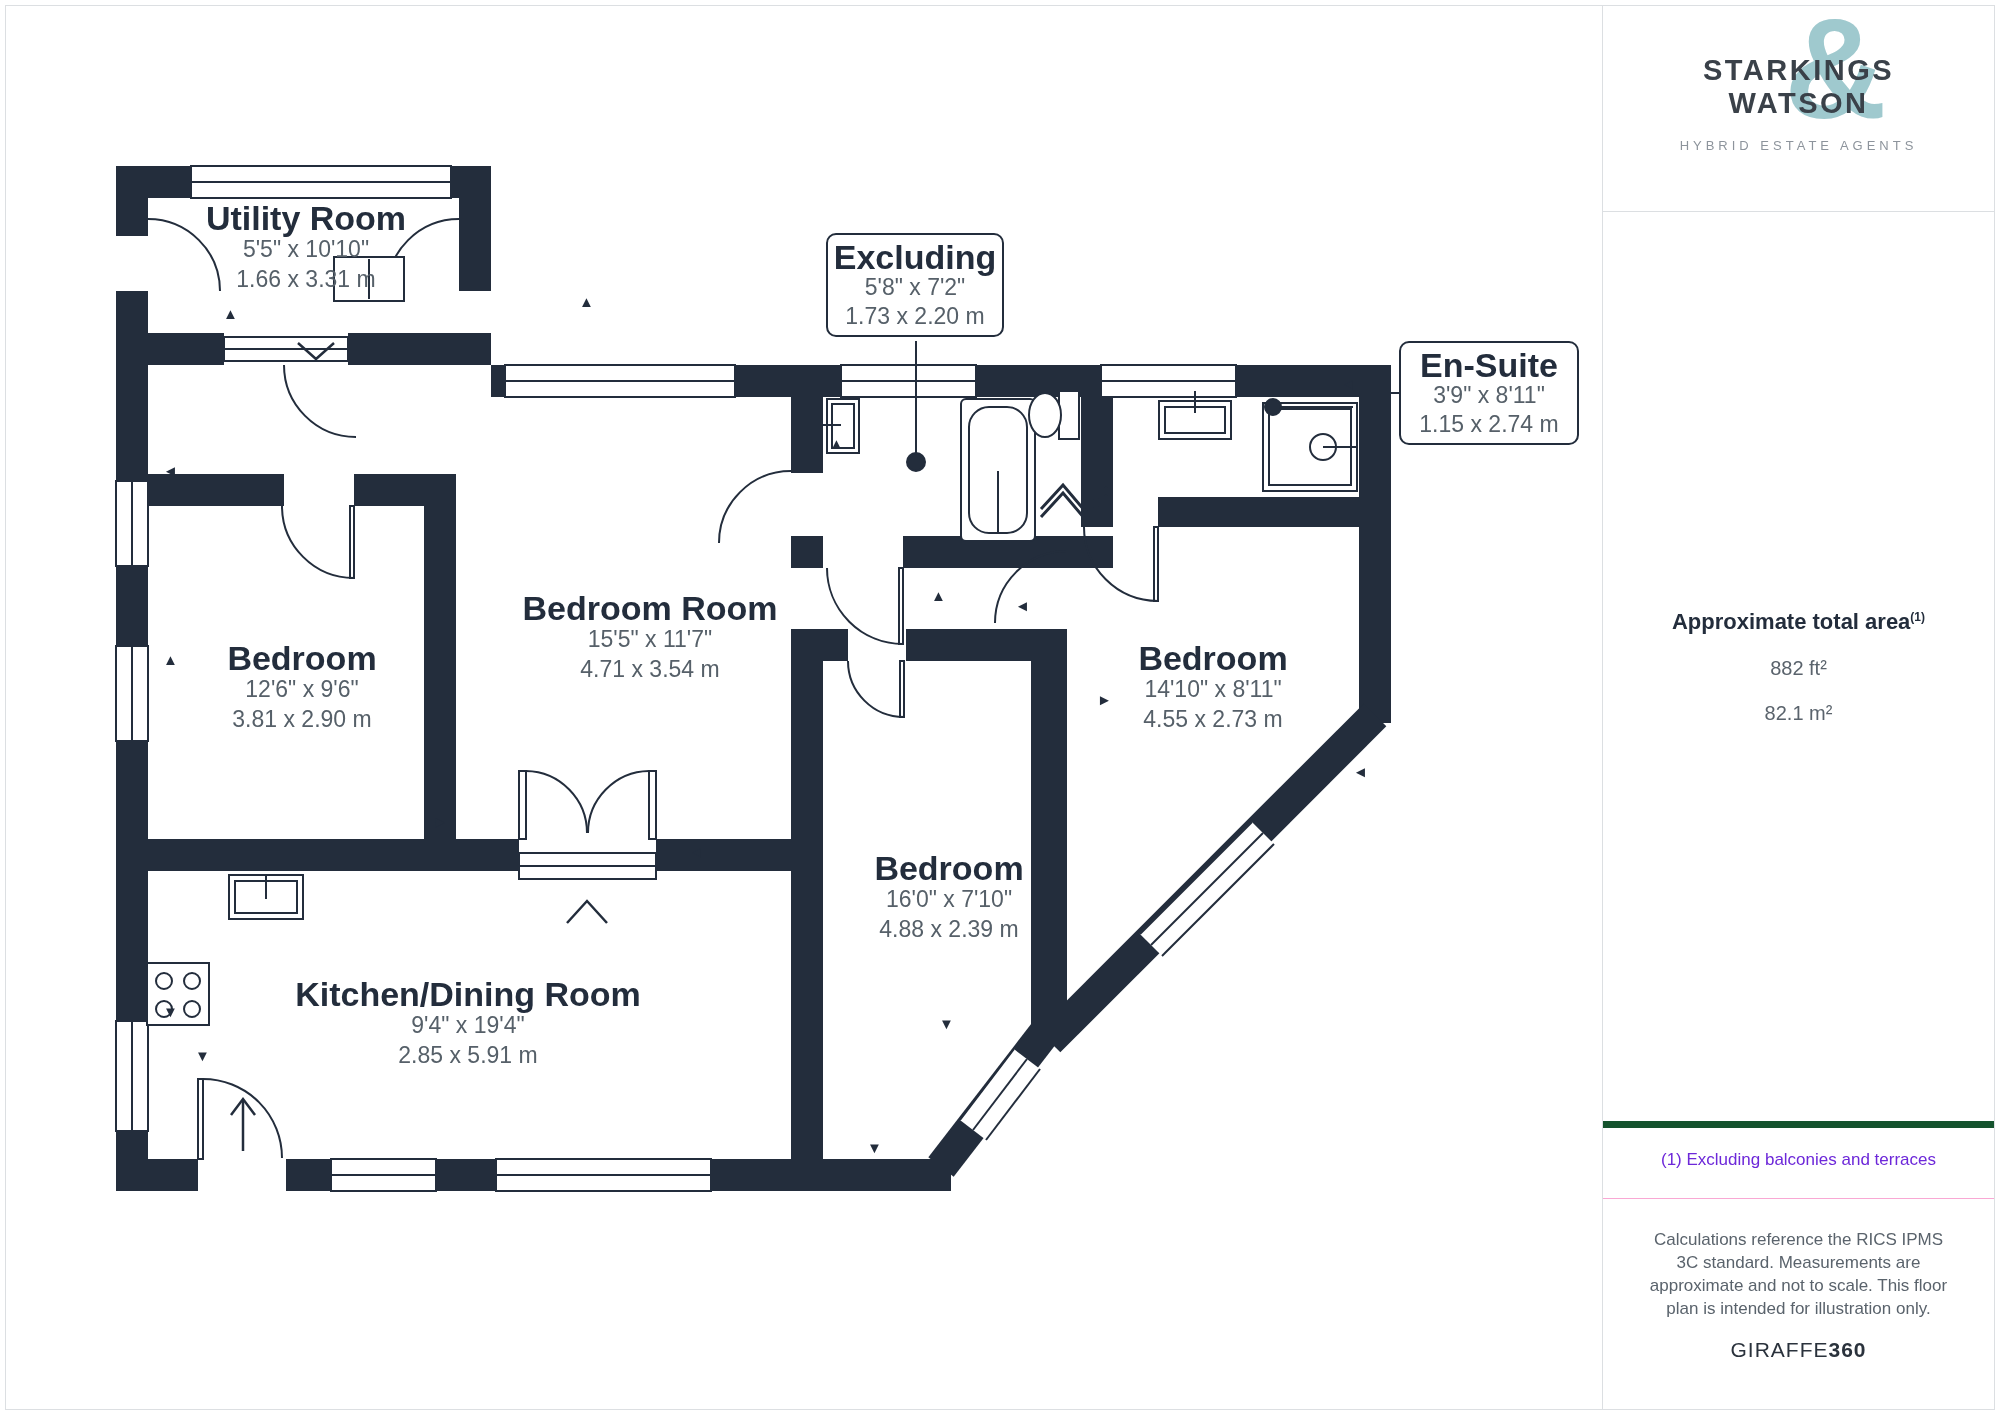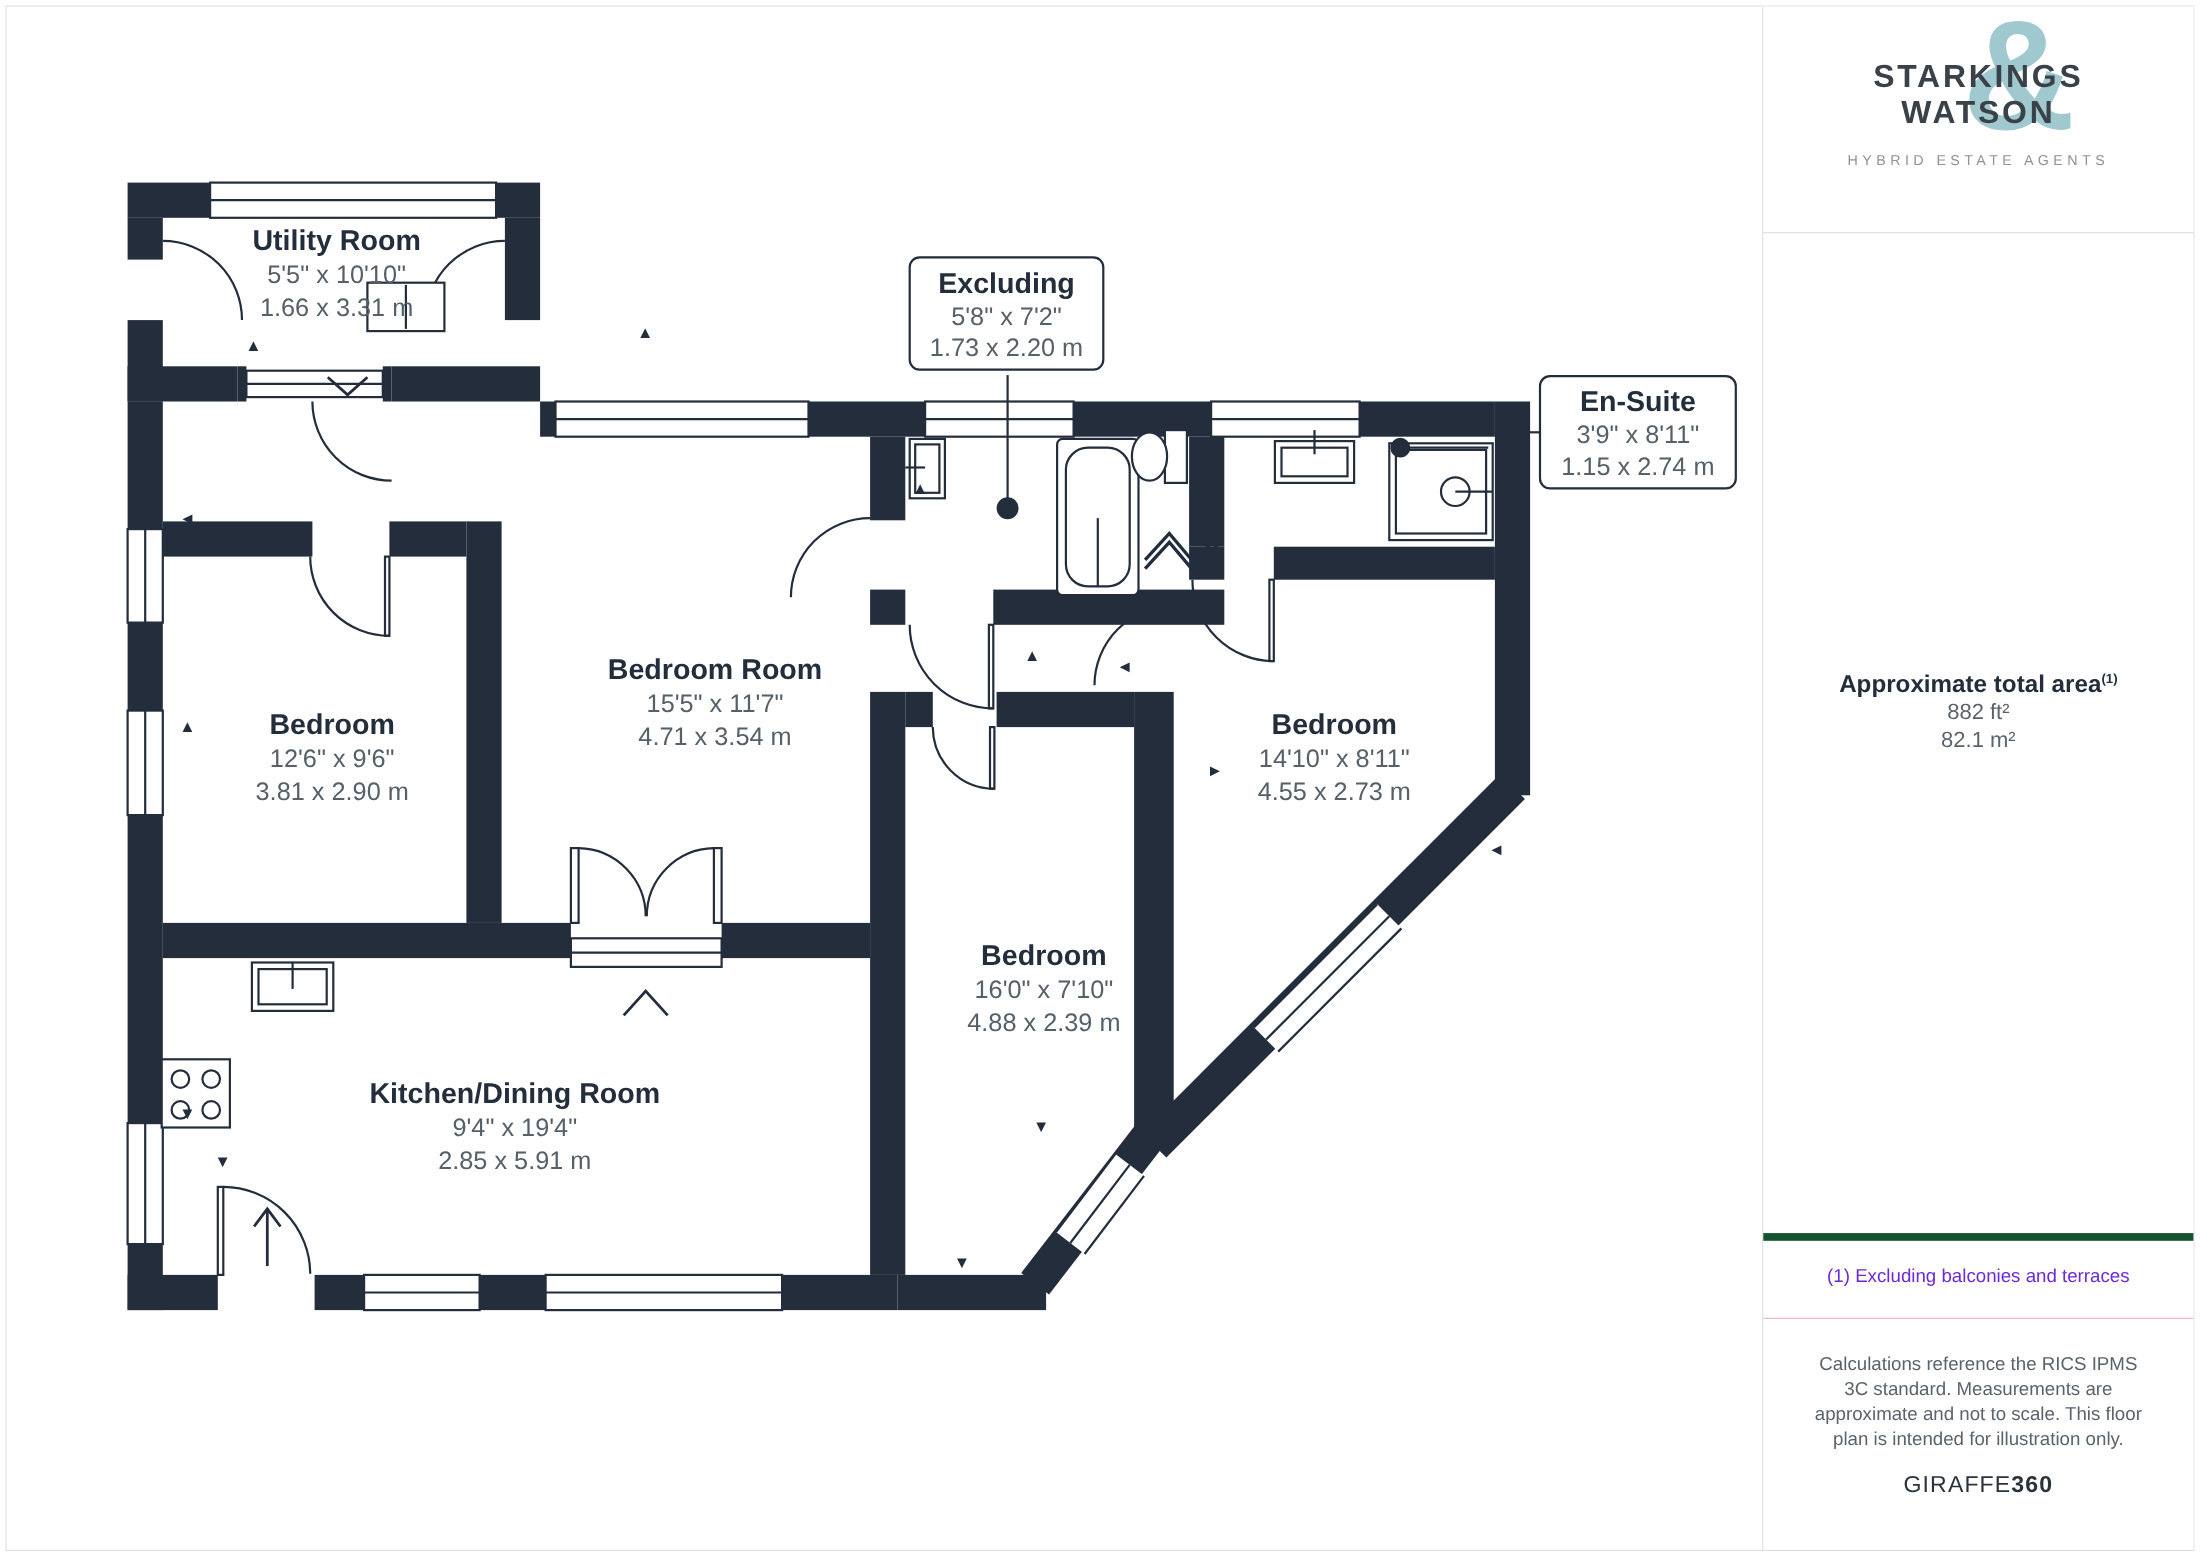--- a/index.html
+++ b/index.html
@@ -1,37 +1,37 @@
 <!DOCTYPE html>
 <html><head>
 <meta charset="utf-8">
 <style>
   html,body{margin:0;padding:0;background:#ffffff;}
   body{width:2000px;height:1415px;position:relative;font-family:"Liberation Sans",sans-serif;overflow:hidden;}
   .page{position:absolute;left:5px;top:5px;width:1988px;height:1403px;border:1px solid #dcdfe2;background:#fff;}
   .plan-svg{position:absolute;left:0;top:0;}
   
   .room-label{position:absolute;transform:translateX(-50%);text-align:center;white-space:nowrap;z-index:3;}
-  .rname{font-size:26px;font-weight:700;color:#232d3c;line-height:32px;}
+  .rname{font-size:34px;font-weight:700;color:#232d3c;line-height:32px;}
   .rdim{font-size:23px;color:#566069;line-height:30px;}
   
   .callout{position:absolute;background:#fff;border:2px solid #232d3c;border-radius:10px;text-align:center;padding-top:7px;box-sizing:border-box;z-index:4;}
   .callout .rname{line-height:31px;}
   .callout .rdim{line-height:29px;}
   
   .sidebar{position:absolute;left:1596px;top:0;width:391px;height:1403px;border-left:1px solid #dcdfe2;background:#fff;}
   .sb-logo{position:absolute;top:0;left:0;right:0;height:205px;border-bottom:1px solid #dcdfe2;}
   .logo-wrap{position:relative;width:250px;margin:0 auto;padding-top:48px;text-align:center;}
   .logo-amp{position:absolute;left:50%;top:-8px;transform:translateX(-14%);font-size:142px;font-weight:700;color:#9fc9ce;z-index:0;line-height:1;}
   .logo-line{position:relative;z-index:1;font-size:29px;font-weight:600;letter-spacing:2.5px;color:#3a4149;line-height:33px;}
   .logo-tagline{position:relative;z-index:1;margin-top:18px;font-size:13px;letter-spacing:4px;color:#8d949c;}
   .sb-area{position:absolute;top:205px;left:0;right:0;height:910px;border-bottom:7px solid #14532d;text-align:center;}
   .area-title{margin-top:398px;font-size:22px;font-weight:700;color:#232d3c;}
   .area-title sup{font-size:12px;font-weight:700;}
-  .area-val{margin-top:2px;font-size:20px;color:#5a636c;}
+  .area-val{margin-top:22px;font-size:20px;color:#5a636c;}
   .sb-footnote{position:absolute;top:1115px;left:0;right:0;height:77px;border-bottom:1px solid #f9a8d4;display:flex;align-items:center;justify-content:center;font-size:17px;color:#6d28d9;}
   .sb-disclaimer{position:absolute;top:1192px;left:0;right:0;bottom:0;text-align:center;}
   .disc-text{width:308px;margin:30px auto 0;font-size:17px;line-height:23px;color:#5a636c;}
   .brand{margin-top:18px;font-size:21px;letter-spacing:1px;color:#2a323c;}
   .brand .b1{font-weight:400;}
   .brand .b2{font-weight:700;}
 </style>
 </head>
 <body>
 

